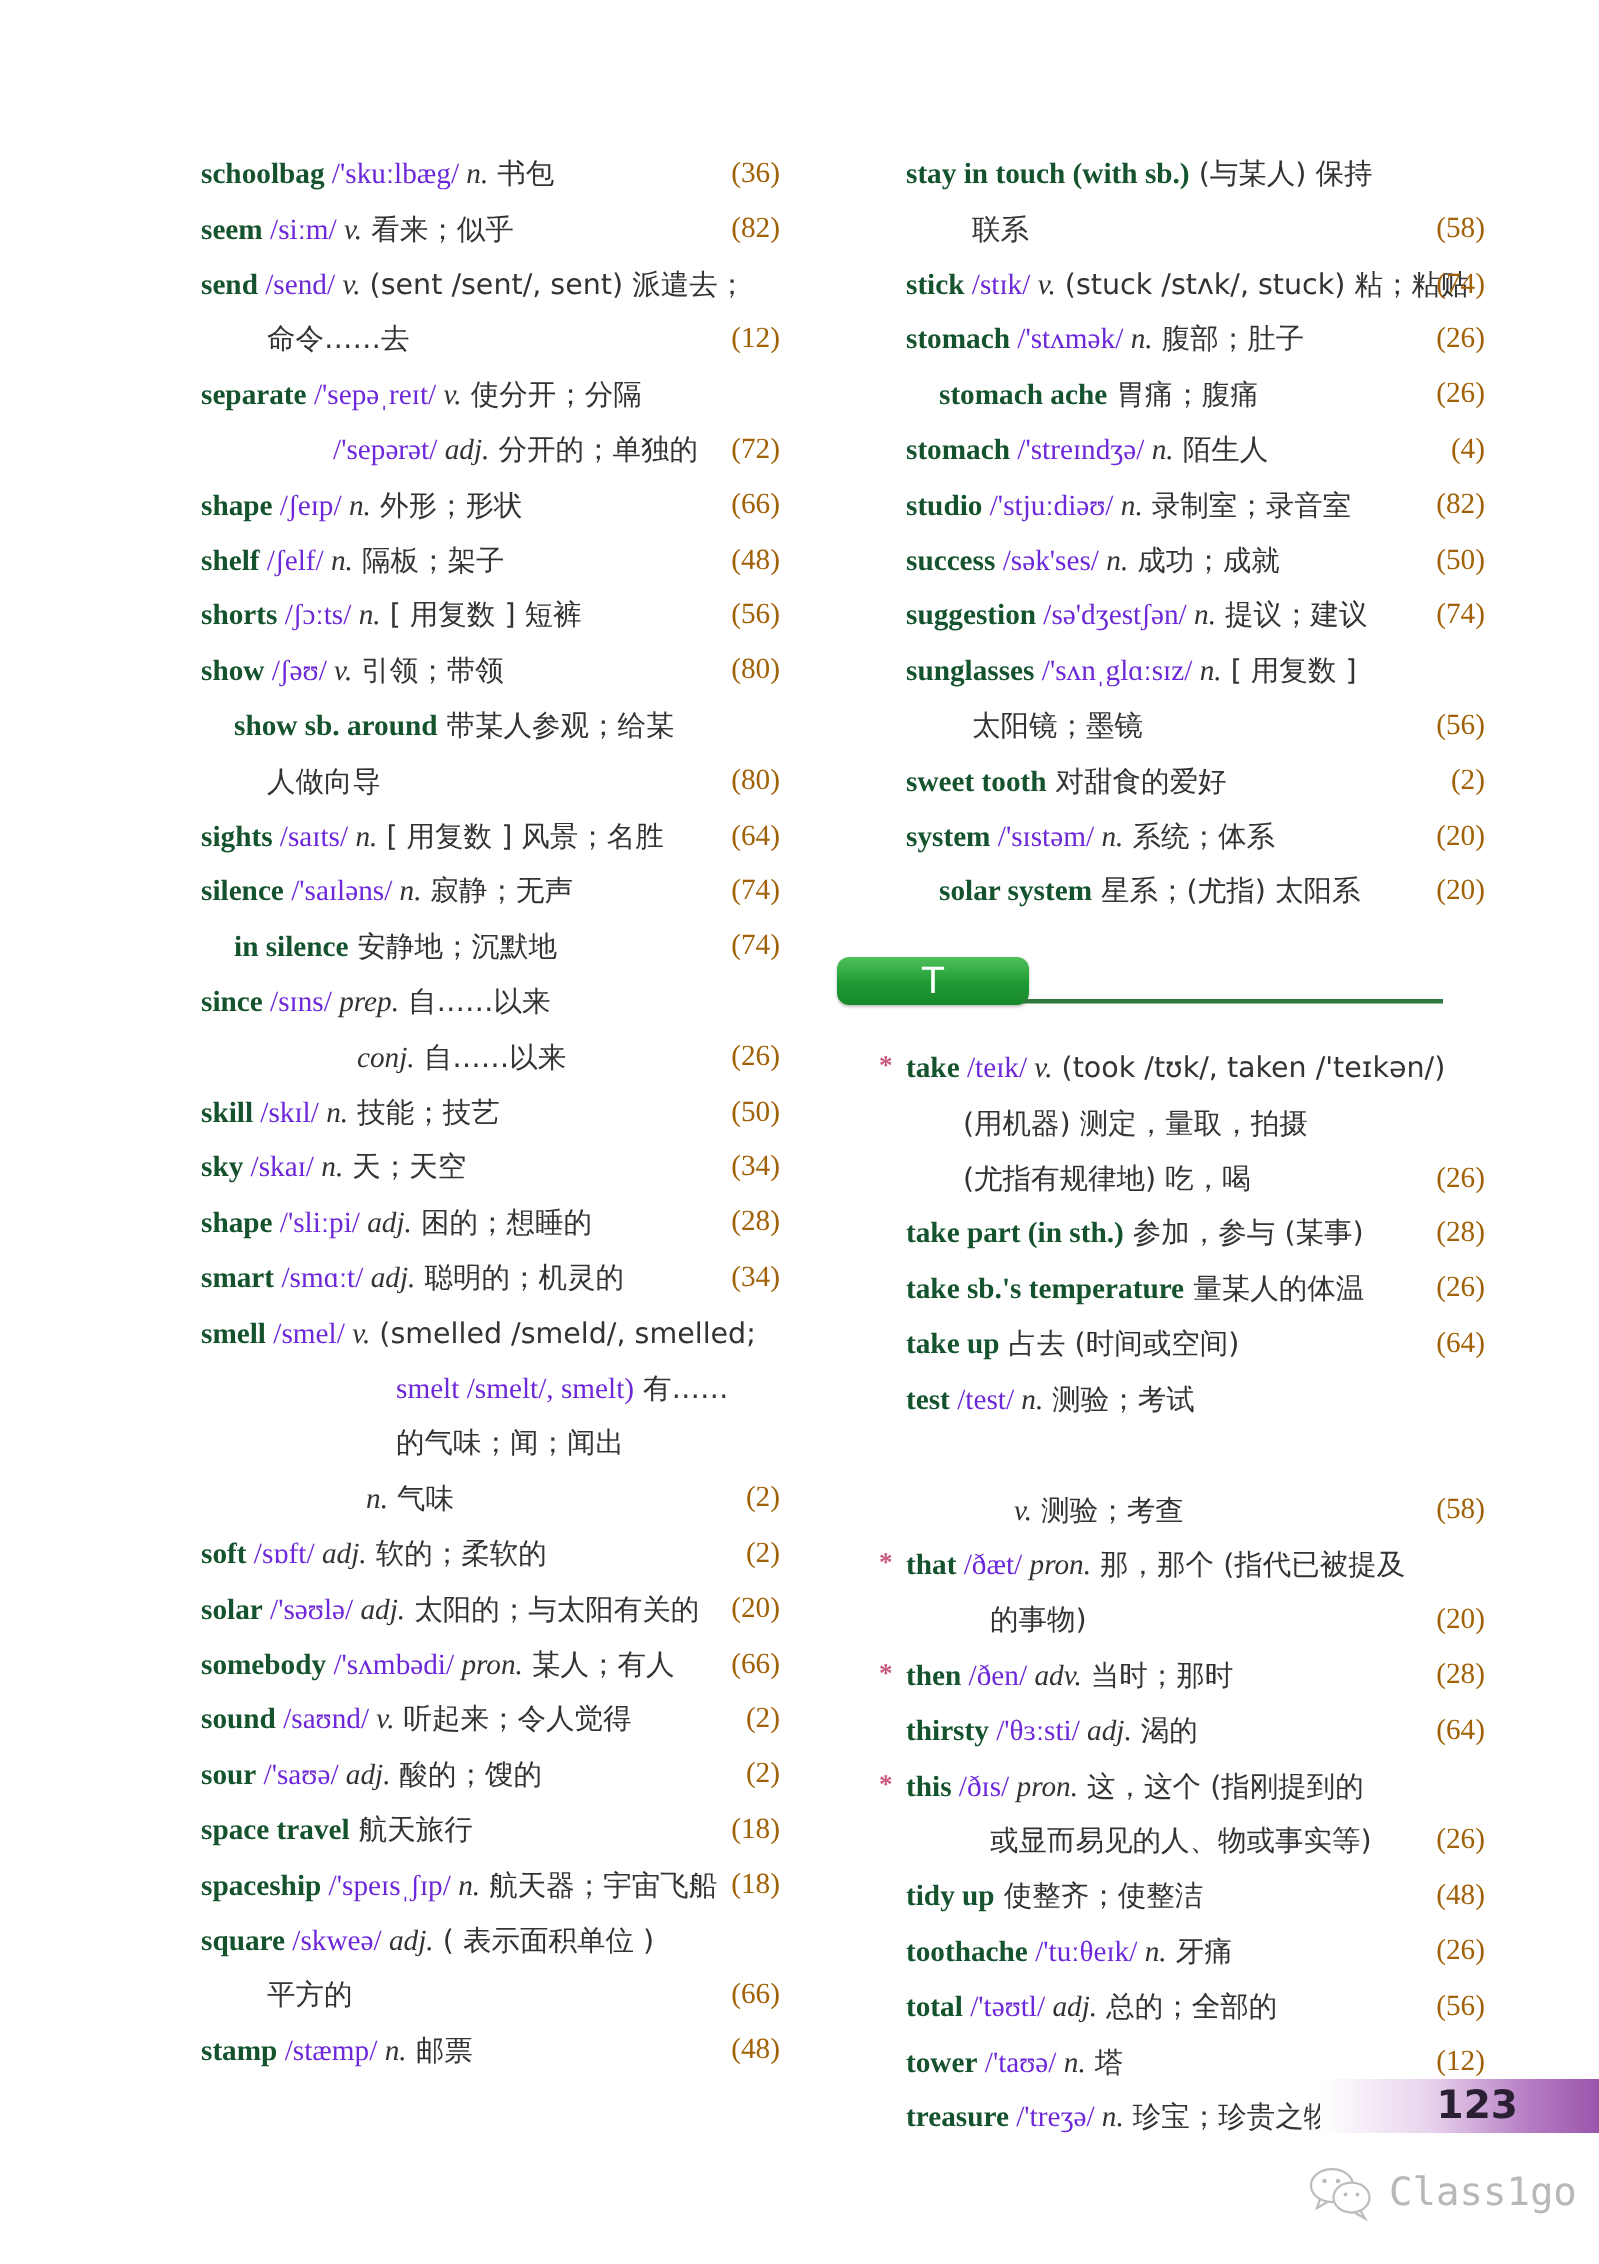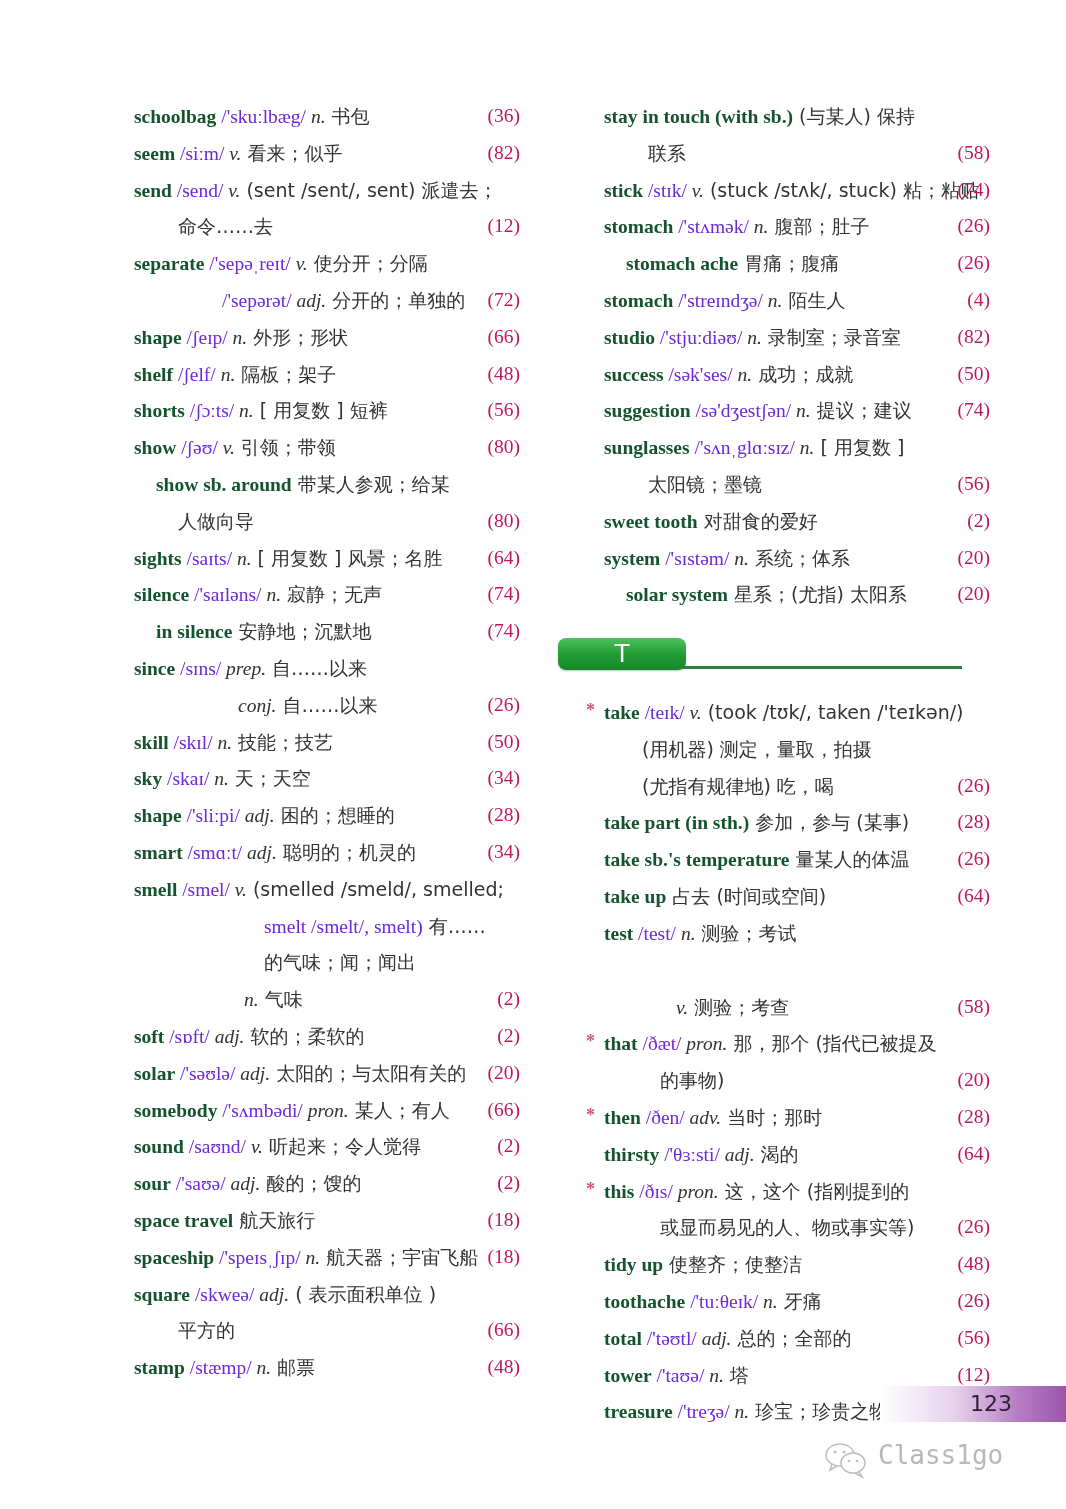--- a/index.html
+++ b/index.html
@@ -10,21 +10,21 @@
     .col { position: absolute; top: 98px; }
     .col-left { left: 134px; width: 386px; }
     .col-right { left: 604px; width: 386px; }
     .line {
       position: relative; height: 36.8px; line-height: 36.8px; font-size: 19.5px; white-space: nowrap;
     }
     .line .hw { font-weight: bold; color: #14532d; }
     .line .ph { color: #6d28d9; }
     .line .pos { font-style: italic; color: #333; }
     .line .zh { color: #333; font-family: "DejaVu Sans", sans-serif; font-size: 19px; }
-    .line .pg { position: absolute; right: 0; top: 0; color: #be185d; }
+    .line .pg { position: absolute; right: 0; top: 0; color: #a16207; }
     .ind1 { padding-left: 22px; }
     .ind2 { padding-left: 44px; }
     .ind3 { padding-left: 104px; }
     .ind4 { padding-left: 130px; }
     .ind5 { padding-left: 72px; margin-top: 37px; }
     .ind6 { padding-left: 110px; }
     .ind7 { padding-left: 88px; }
     .ind8 { padding-left: 56px; }
     .ind9 { padding-left: 38px; }
     .star {
@@ -37,24 +37,24 @@
       box-shadow: 0 1px 2px rgba(0,0,0,0.25);
       color: #ffffff; font-family: "DejaVu Sans", sans-serif; font-size: 24px; text-align: center; line-height: 32px;
     }
     .section-rule { position: absolute; left: 124px; top: 28px; width: 280px; height: 3px; background: #2f7a3d; }
     .page-band {
       position: absolute; left: 880px; top: 1386px; width: 186px; height: 36px;
       background: linear-gradient(to right, #ffffff 0%, #e7d2ec 40%, #b57cc3 75%, #9a55ab 100%);
     }
     .page-num {
       position: absolute; right: 54px; top: 0; line-height: 36px;
-      font-family: "DejaVu Sans", sans-serif; font-weight: normal; font-size: 22px; color: #2a1f33;
+      font-family: "DejaVu Sans", sans-serif; font-weight: bold; font-size: 26px; color: #2a1f33;
     }
     .watermark {
-      position: absolute; left: 824px; top: 1440px; height: 44px; display: flex; align-items: flex-start;
+      position: absolute; left: 872px; top: 1440px; height: 44px; display: flex; align-items: center;
       color: #b8b8b8; font-family: "DejaVu Sans Mono", monospace; font-size: 26px;
     }
     .watermark svg { margin-right: 8px; }
   </style>
 </head>
 <body>
 
 <div class="col col-left" id="col-left">
     <div class="line"><span class="hw">schoolbag</span><span class="ph"> /'skuːlbæg/ </span><span class="pos">n.</span><span class="zh"> 书包</span><span class="pg">(36)</span></div>
     <div class="line"><span class="hw">seem</span><span class="ph"> /siːm/ </span><span class="pos">v.</span><span class="zh"> 看来；似乎</span><span class="pg">(82)</span></div>

